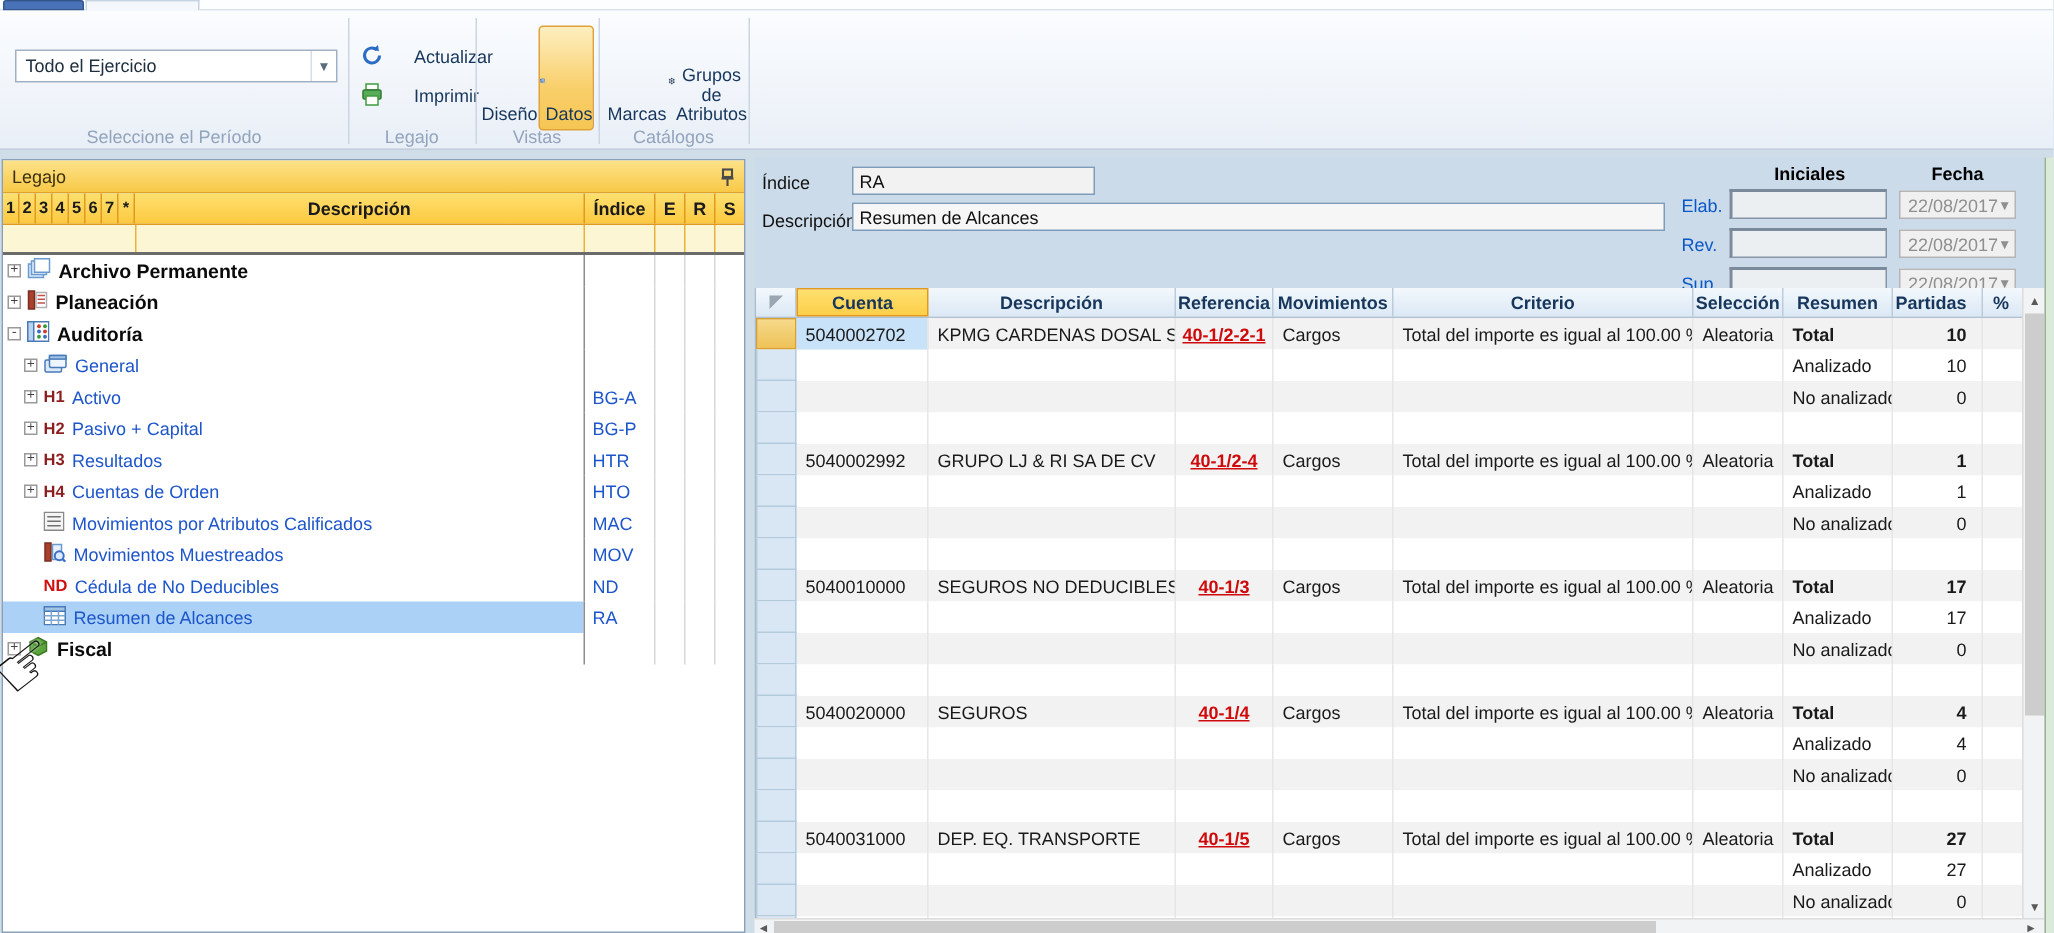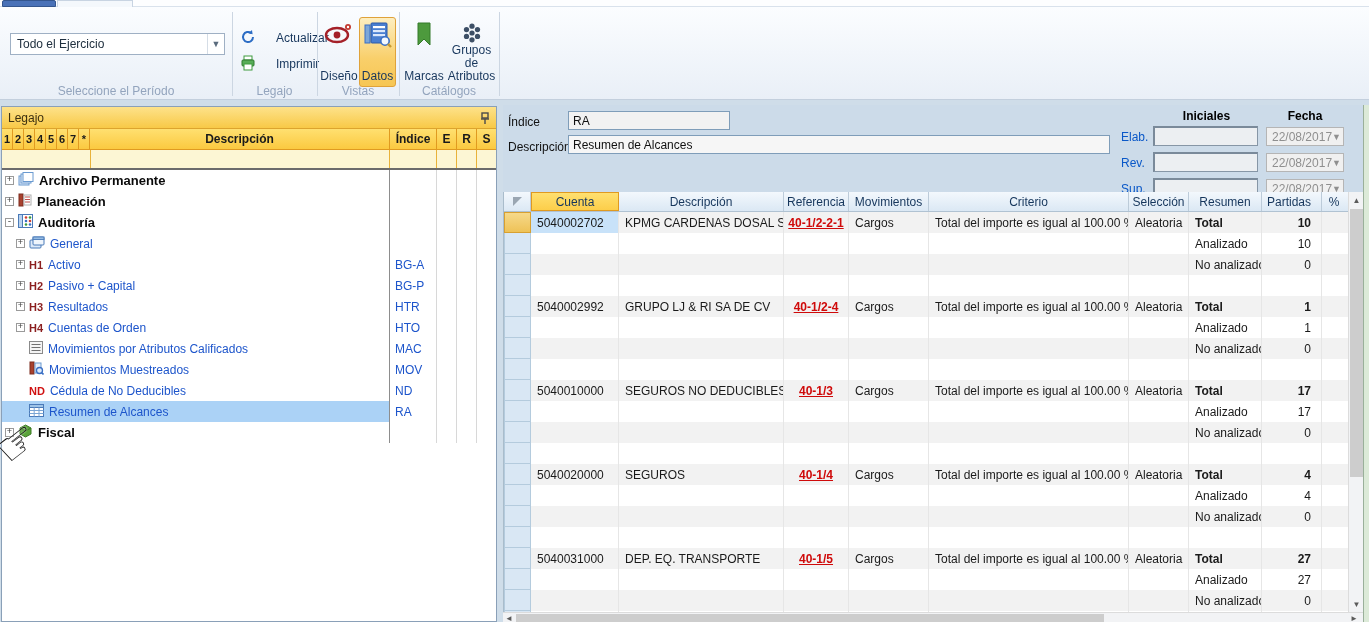--- a/index.html
+++ b/index.html
@@ -13,21 +13,21 @@
   .tab-idle { position:absolute; left:57px; top:0; width:76px; height:7px; background:#f4f8fc; border:1px solid #c8d4e2; border-bottom:none; }
 
   
   .ribbon { position:absolute; left:0; top:7px; width:1369px; height:93px; background:linear-gradient(#fbfdff,#e9eff7); border-bottom:1px solid #c3cfdd; }
   .vsep { position:absolute; top:5px; width:1px; height:84px; background:#ccd6e2; }
   .rlabel { position:absolute; top:77px; height:16px; text-align:center; color:#93a4bd; font-size:12px; }
   .combo { position:absolute; left:10px; top:26px; width:215px; height:22px; background:#fff; border:1px solid #9fb0c4; display:flex; align-items:center; }
   .combo span.val { flex:1; padding-left:6px; color:#20303f; }
   .combo .arr { width:17px; height:100%; border-left:1px solid #d5dde6; color:#5a6b7d; font-size:9px; display:flex; align-items:center; justify-content:center; }
   .smallbtn { position:absolute; display:flex; align-items:flex-end; gap:20px; color:#17365c; cursor:default; }
-  .bigbtn { position:absolute; top:10px; height:70px; display:flex; flex-direction:column; align-items:center; justify-content:flex-start; color:#17365c; text-align:center; padding-top:4px; border:1px solid transparent; border-radius:3px; }
+  .bigbtn { position:absolute; top:10px; height:70px; display:flex; align-items:center; justify-content:flex-start; color:#17365c; text-align:center; padding-top:4px; border:1px solid transparent; border-radius:3px; }
   .bigbtn .cap { margin-top:auto; padding-bottom:3px; line-height:13px; }
   .bigbtn.hl { background:linear-gradient(#fdeec0,#f9cf6a 60%,#f6c654); border:1px solid #dfa23a; }
   .icn { display:block; }
 
   
   .leftpanel { position:absolute; left:1px; top:106px; width:496px; height:516px; background:#fff; border:1px solid #8aa0b8; }
   .ltitle { height:22px; background:linear-gradient(#fde28a,#f8c947); border-bottom:1px solid #dca42e; display:flex; align-items:center; padding:0 6px; font-size:12px; color:#3c3010; }
   .ltitle .t { flex:1; }
   .lheader { height:21px; display:flex; background:linear-gradient(#ffe070,#fbc940); border-bottom:1px solid #e09a20; font-weight:bold; font-size:11px; }
   .lvl { width:11px; border-right:1px solid #e09a20; display:flex; align-items:center; justify-content:center; }
@@ -59,21 +59,21 @@
   .flabel { position:absolute; color:#111; }
   .finput { position:absolute; height:19px; border:1px solid #7f9db9; background:#f2f2f2; padding:1px 4px; display:flex; align-items:center; color:#111; }
   .sighead { position:absolute; font-weight:bold; color:#000000; }
   .siglink { position:absolute; color:#0a58c8; }
   .siginput { position:absolute; width:105px; height:20px; background:#eceff2; border:1px solid #8696a6; border-top:2px solid #7a8a9a; border-left:2px solid #7a8a9a; }
   .sigdate { position:absolute; width:78px; height:19px; background:#f0f0f0; border:1px solid #b5b5b5; color:#8f8f8f; display:flex; align-items:center; padding-left:5px; }
   .sigdate .ch { margin-left:auto; padding-right:4px; color:#8f8f8f; font-size:9px; }
 
   
   .grid { position:absolute; left:503px; top:192px; width:845px; height:420px; background:#fff; overflow:hidden; border-left:1px solid #a9bccb; }
-  .ghead { display:flex; height:20px; background:linear-gradient(#f3f8fd,#dbe8f4); border-bottom:1px solid #b0c2d2; font-weight:normal; color:#16365c; }
+  .ghead { display:flex; height:20px; background:linear-gradient(#f3f8fd,#dbe8f4); border-bottom:1px solid #b0c2d2; font-weight:bold; color:#16365c; }
   .gh { border-right:1px solid #bccbd9; display:flex; align-items:center; justify-content:center; height:100%; }
   .gh.gold { background:linear-gradient(#ffe070,#fcce4a); border:1px solid #e09a20; }
   .grow { display:flex; height:21px; }
   .grow.odd { background:#f2f2f2; }
   .grow.even { background:#ffffff; }
   .gc { border-right:1px solid #e6e6e6; height:100%; display:flex; align-items:center; padding:0 6px; overflow:hidden; white-space:nowrap; }
   .gc.sel { background:#d9e7f4; border:1px solid #b4cbdd; border-top:none; padding:0; }
   .gc.sel.cur { background:linear-gradient(#f6d98a,#eec257); border:1px solid #d8a030; }
   .gc.curcell { background:#c8e2f9; }
   .c0{width:27px;} .c1{width:88px;} .c2{width:165px;} .c3{width:65px; justify-content:center;}

